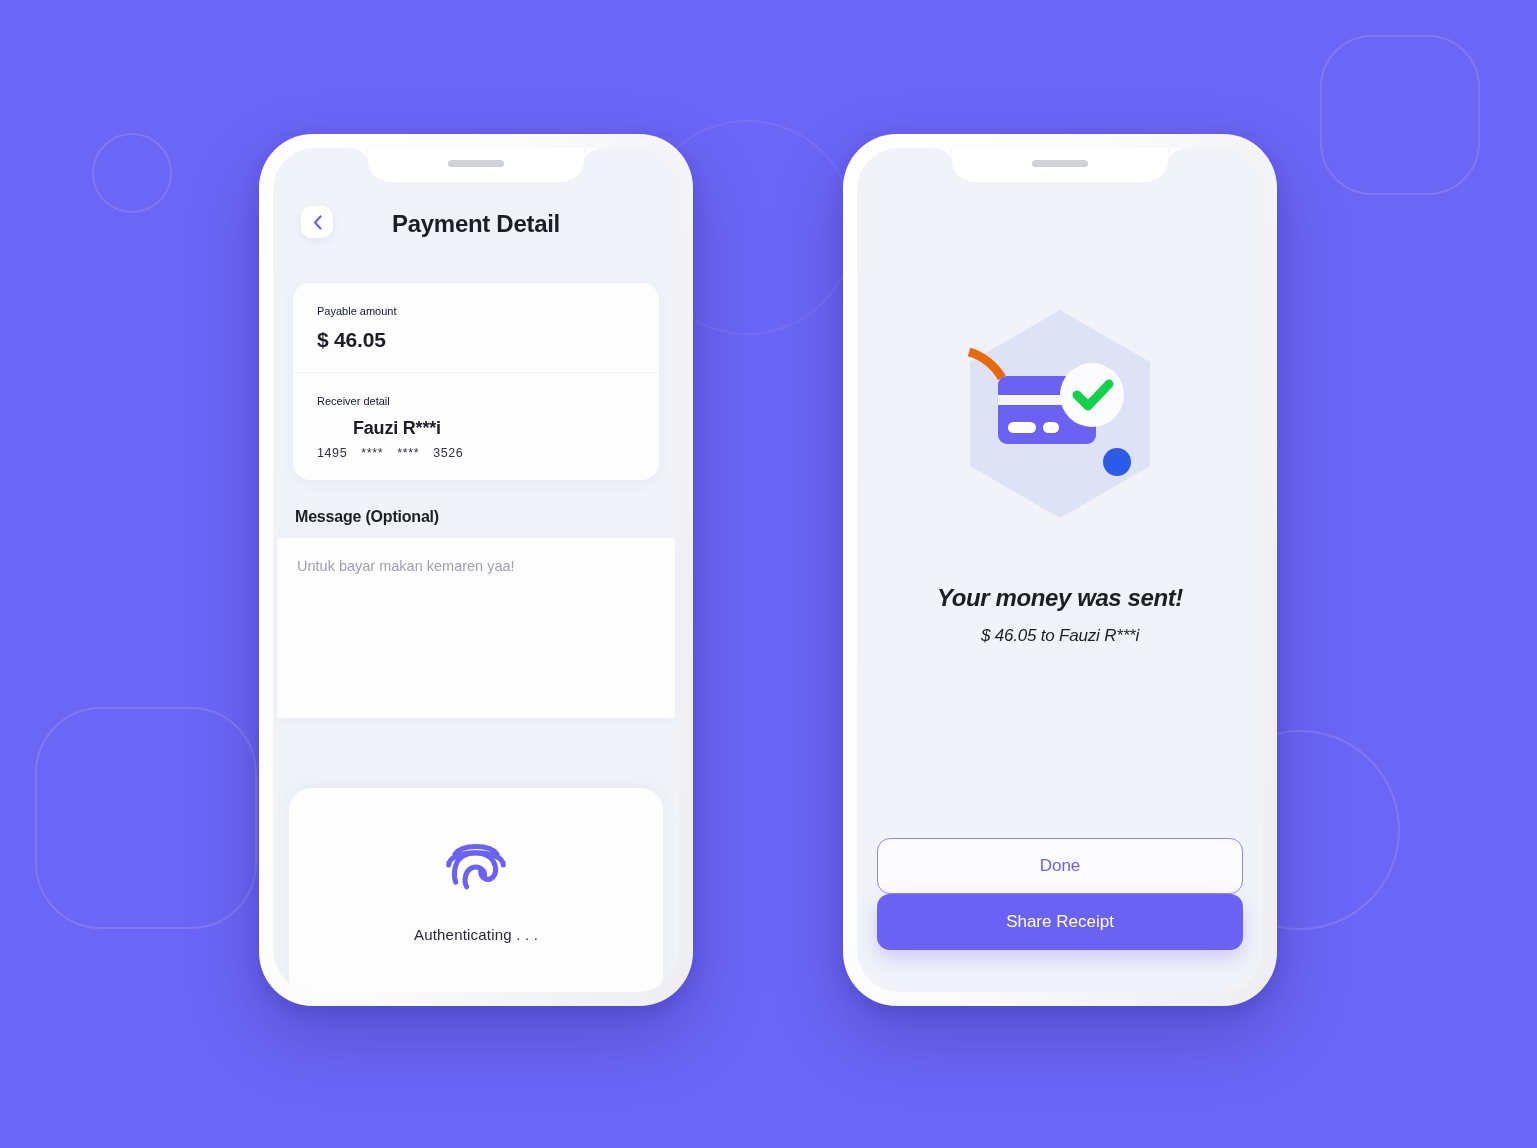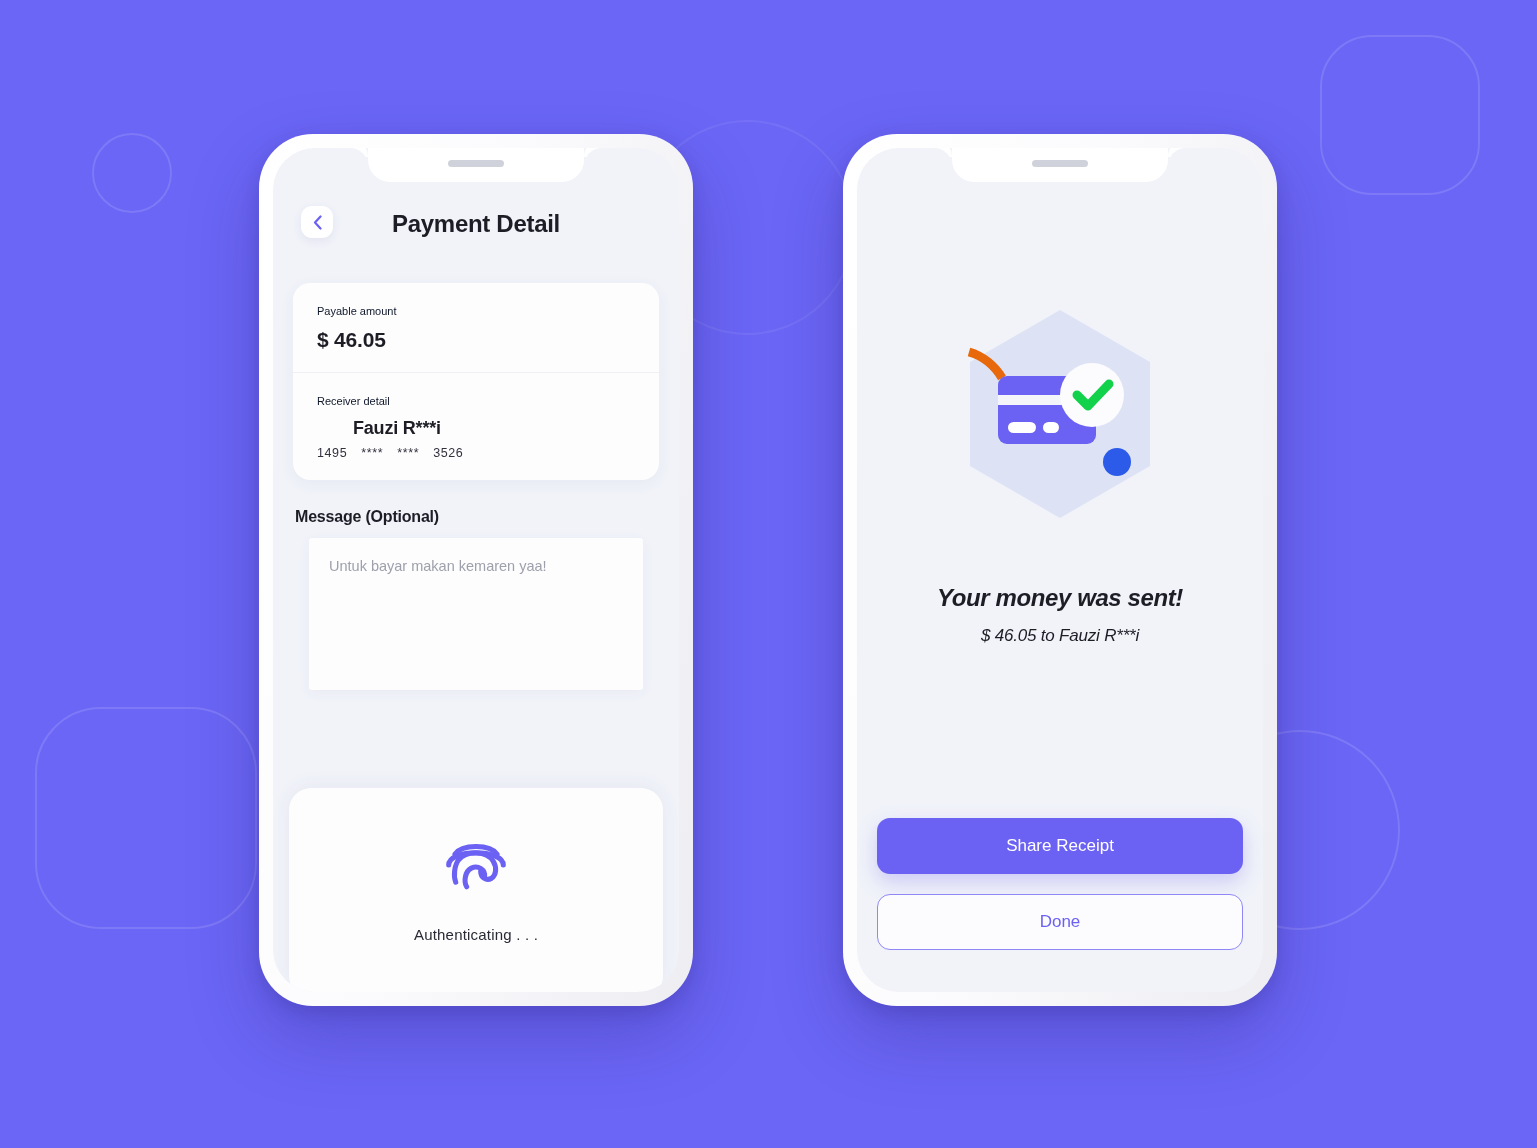--- a/index.html
+++ b/index.html
@@ -122,22 +122,22 @@
     font-size: 12.5px; color: #32323E; letter-spacing: 0.6px;
   }
   .detail-cardnum span { margin-right: 10px; }
 
   
   .msg-label {
     margin: 28px 0 12px 22px;
     font-size: 16px; font-weight: bold; color: #1D1D26; letter-spacing: -0.2px;
   }
   .msg-box {
-    margin: 0 36px;
-    height: 152px;
+    margin: 0 4px;
+    height: 180px;
     background: #FDFDFE;
     border-radius: 3px;
     box-shadow: 0 3px 14px rgba(60,50,130,0.045);
     padding: 20px 20px;
   }
   .msg-placeholder {
     font-size: 14.5px; color: #9EA0AC;
   }
 
   
@@ -284,18 +284,18 @@
         </g>
 
         <circle cx="172" cy="162" r="14" fill="#2B5BE8"></circle>
       </svg>
 
       <div class="success-title">Your money was sent!</div>
       <div class="success-sub">$ 46.05 to Fauzi R***i</div>
     </div>
 
     <div class="cta-wrap">
+      <button class="btn btn-secondary">Done</button>
       <button class="btn btn-primary">Share Receipt</button>
-      <button class="btn btn-secondary">Done</button>
     </div>
 
   </div>
 </div>
 
 </body></html>

